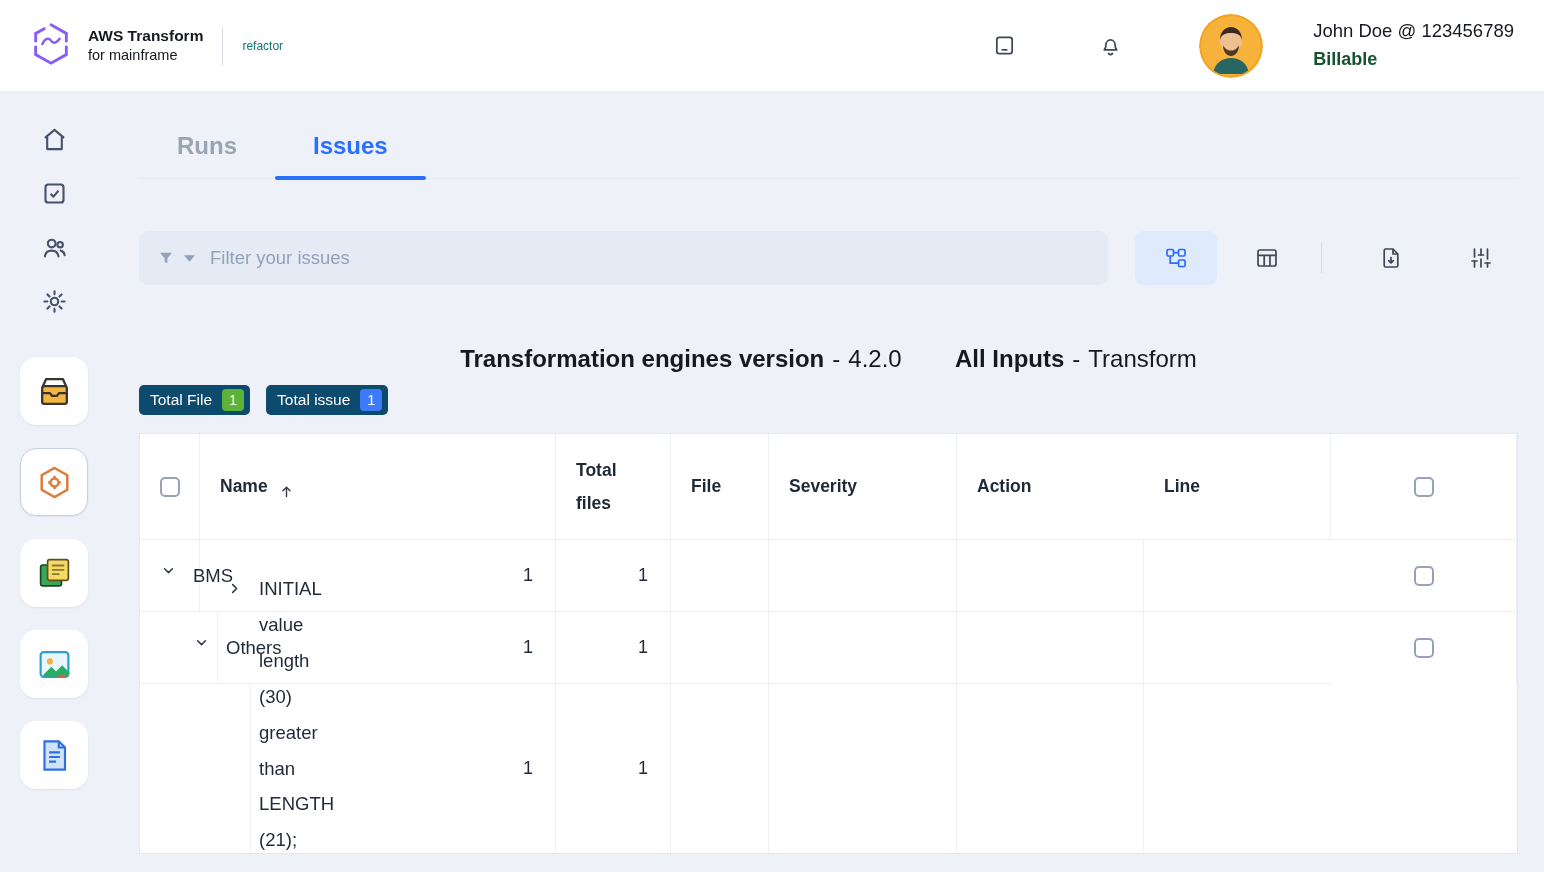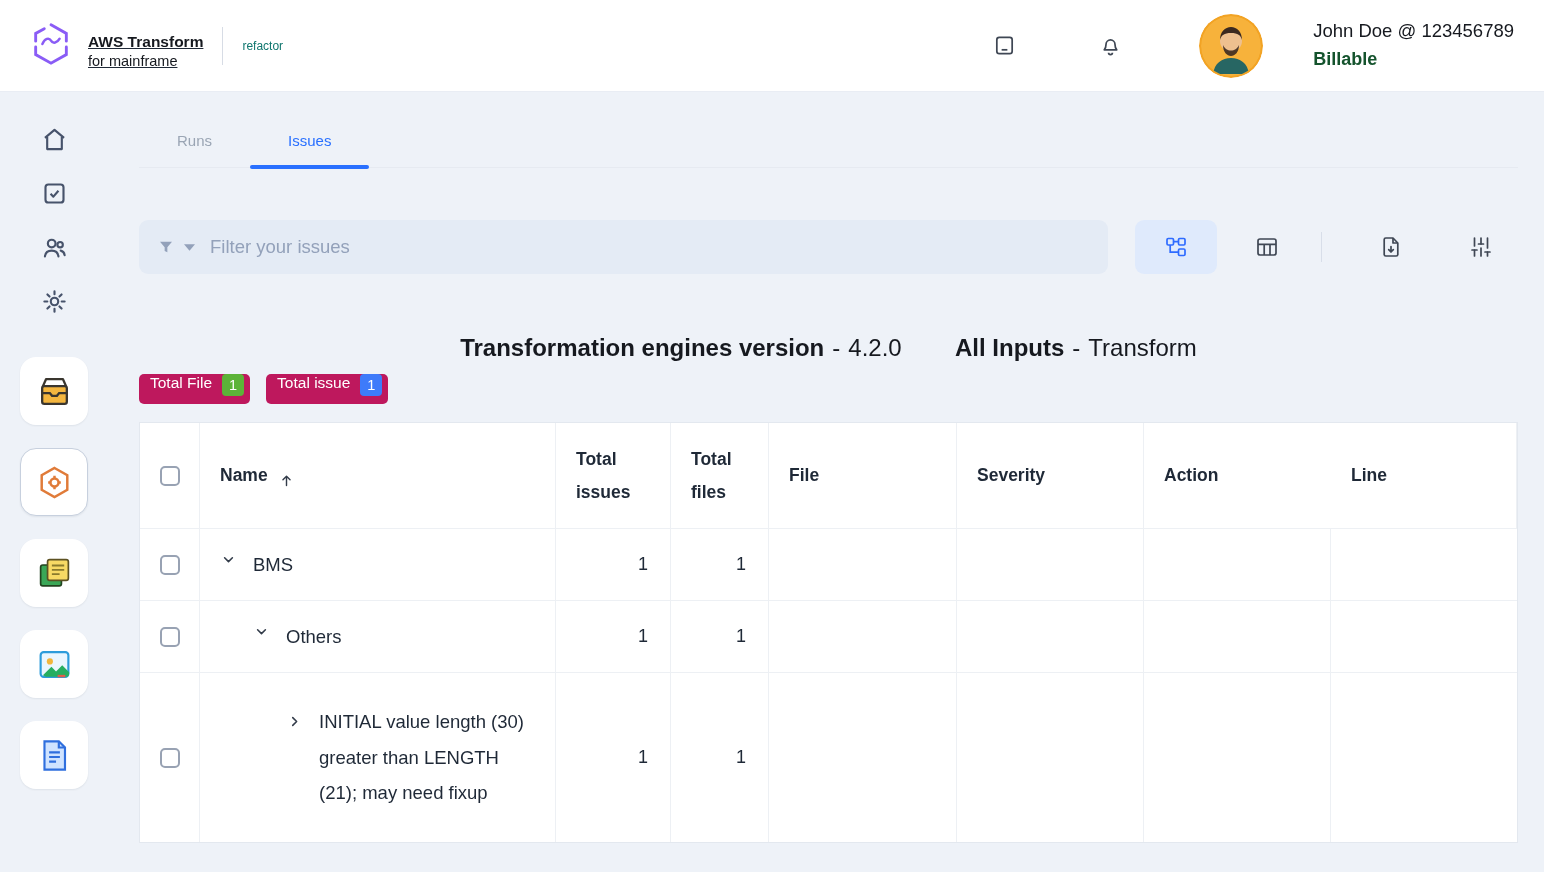--- a/index.html
+++ b/index.html
@@ -8,21 +8,21 @@
     font-family:"Liberation Sans", sans-serif;
     background:#eef2f8; color:#1f2937; overflow:hidden;
   }
   .screen { width:1544px; height:872px; display:flex; flex-direction:column; }
 
   
   .topbar {
     height:92px; background:#fff; border-bottom:1px solid #e9edf4;
     display:flex; align-items:center; padding:0 30px 0 28px; flex:0 0 auto;
   }
-  .brand { display:flex; align-items:flex-end; gap:14px;text-decoration:underline; }
+  .brand { display:flex; align-items:center; gap:14px; }
   .brand-text { line-height:1.3; }
   .brand-text .b1 { font-weight:700; font-size:15.5px; color:#16191f; }
   .brand-text .b2 { font-size:14.5px; color:#16191f; }
   .brand-divider { width:1px; height:38px; background:#d7dce5; margin:0 19px; }
   .product-name { font-size:12px; color:#0f766e; }
 
   .top-right { margin-left:auto; display:flex; align-items:center;gap:36px; }
   .top-icon-btn { width:30px; height:30px; display:flex; align-items:center; justify-content:center; cursor:pointer; }
   .top-icon-btn svg { width:23px; height:23px; }
   .panel-btn { margin-right:40px; }
@@ -47,21 +47,21 @@
     box-shadow:0 1px 2px rgba(16,24,40,.07); border:1px solid rgba(0,0,0,0);
     cursor:pointer;
   }
   .tile.selected { border:1px solid #c7d0de; }
   .tile svg { width:37px; height:37px; }
 
   
   .main { flex:1; padding:36px 26px 0 31px; min-width:0; }
 
   .tabs { display:flex; border-bottom:1px solid #e6eaf1; }
-  .tab { font-size:15px; font-weight:400; color:#9aa5b4; padding:4px 38px 18px; cursor:pointer; position:relative; }
+  .tab { font-size:24px; font-weight:700; color:#9aa5b4; padding:4px 38px 18px; cursor:pointer; position:relative; }
   .tab.active { color:#2970ff; }
   .tab.active::after {
     content:""; position:absolute; left:0; right:0; bottom:-2px; height:4px;
     background:#2970ff; border-radius:4px;
   }
 
   .toolbar { margin-top:52px; display:flex; align-items:center; }
   .filterbar {
     width:969px; height:54px; background:#e4ebf5; border-radius:9px;
     display:flex; align-items:center; padding:0 18px; gap:9px;
@@ -87,22 +87,22 @@
   .export-btn { margin-left:46px; }
   .sliders-btn { margin-left:44px; }
 
   .meta-line { margin-top:60px; text-align:center; font-size:24px; color:#16191f; }
   .meta-line .lbl { font-weight:700; }
   .meta-line .sep { margin:0 8px; }
   .meta-gap { display:inline-block; width:40px; }
 
   .badge-row { margin-top:12px; display:flex; gap:16px; }
   .badge {
-    background:#be185d; color:#fff; border-radius:5px; height:30px;
-    padding:0 6px 0 11px; font-size:15.5px; display:flex; gap:10px;
+    background:#0c4a6e; color:#fff; border-radius:5px; height:30px;
+    padding:0 6px 0 11px; font-size:15.5px; display:flex; align-items:center; gap:10px;
   }
   .badge .chip {
     border-radius:4px; padding:0 7px; font-size:14.5px; height:22px;
     display:flex; align-items:center; color:#fff;
   }
 
   
   .issues-table {
     margin-top:18px; background:#fff; border:1px solid #e3e8ef; width:1379px;
     display:grid;
@@ -349,21 +349,20 @@
           <span class="cb"></span>
         </div>
         <div class="c h">
           <span>Name</span>
           <span class="sort-icon">
             <svg viewBox="0 0 24 24" fill="none" stroke="#333c4a" stroke-width="2" stroke-linecap="round" stroke-linejoin="round">
               <path d="M12 19V6M12 6l-5 5M12 6l5 5"></path>
             </svg>
           </span>
         </div>
-        <div class="c h">Total issues</div>
         <div class="c h">Total files</div>
         <div class="c h">File</div>
         <div class="c h">Severity</div>
         <div class="c h last-col">Action</div>
         <div class="c h">Line</div>
 
         <div class="c center">
           <span class="cb"></span>
         </div>
         <div class="c name-cell lv0">

